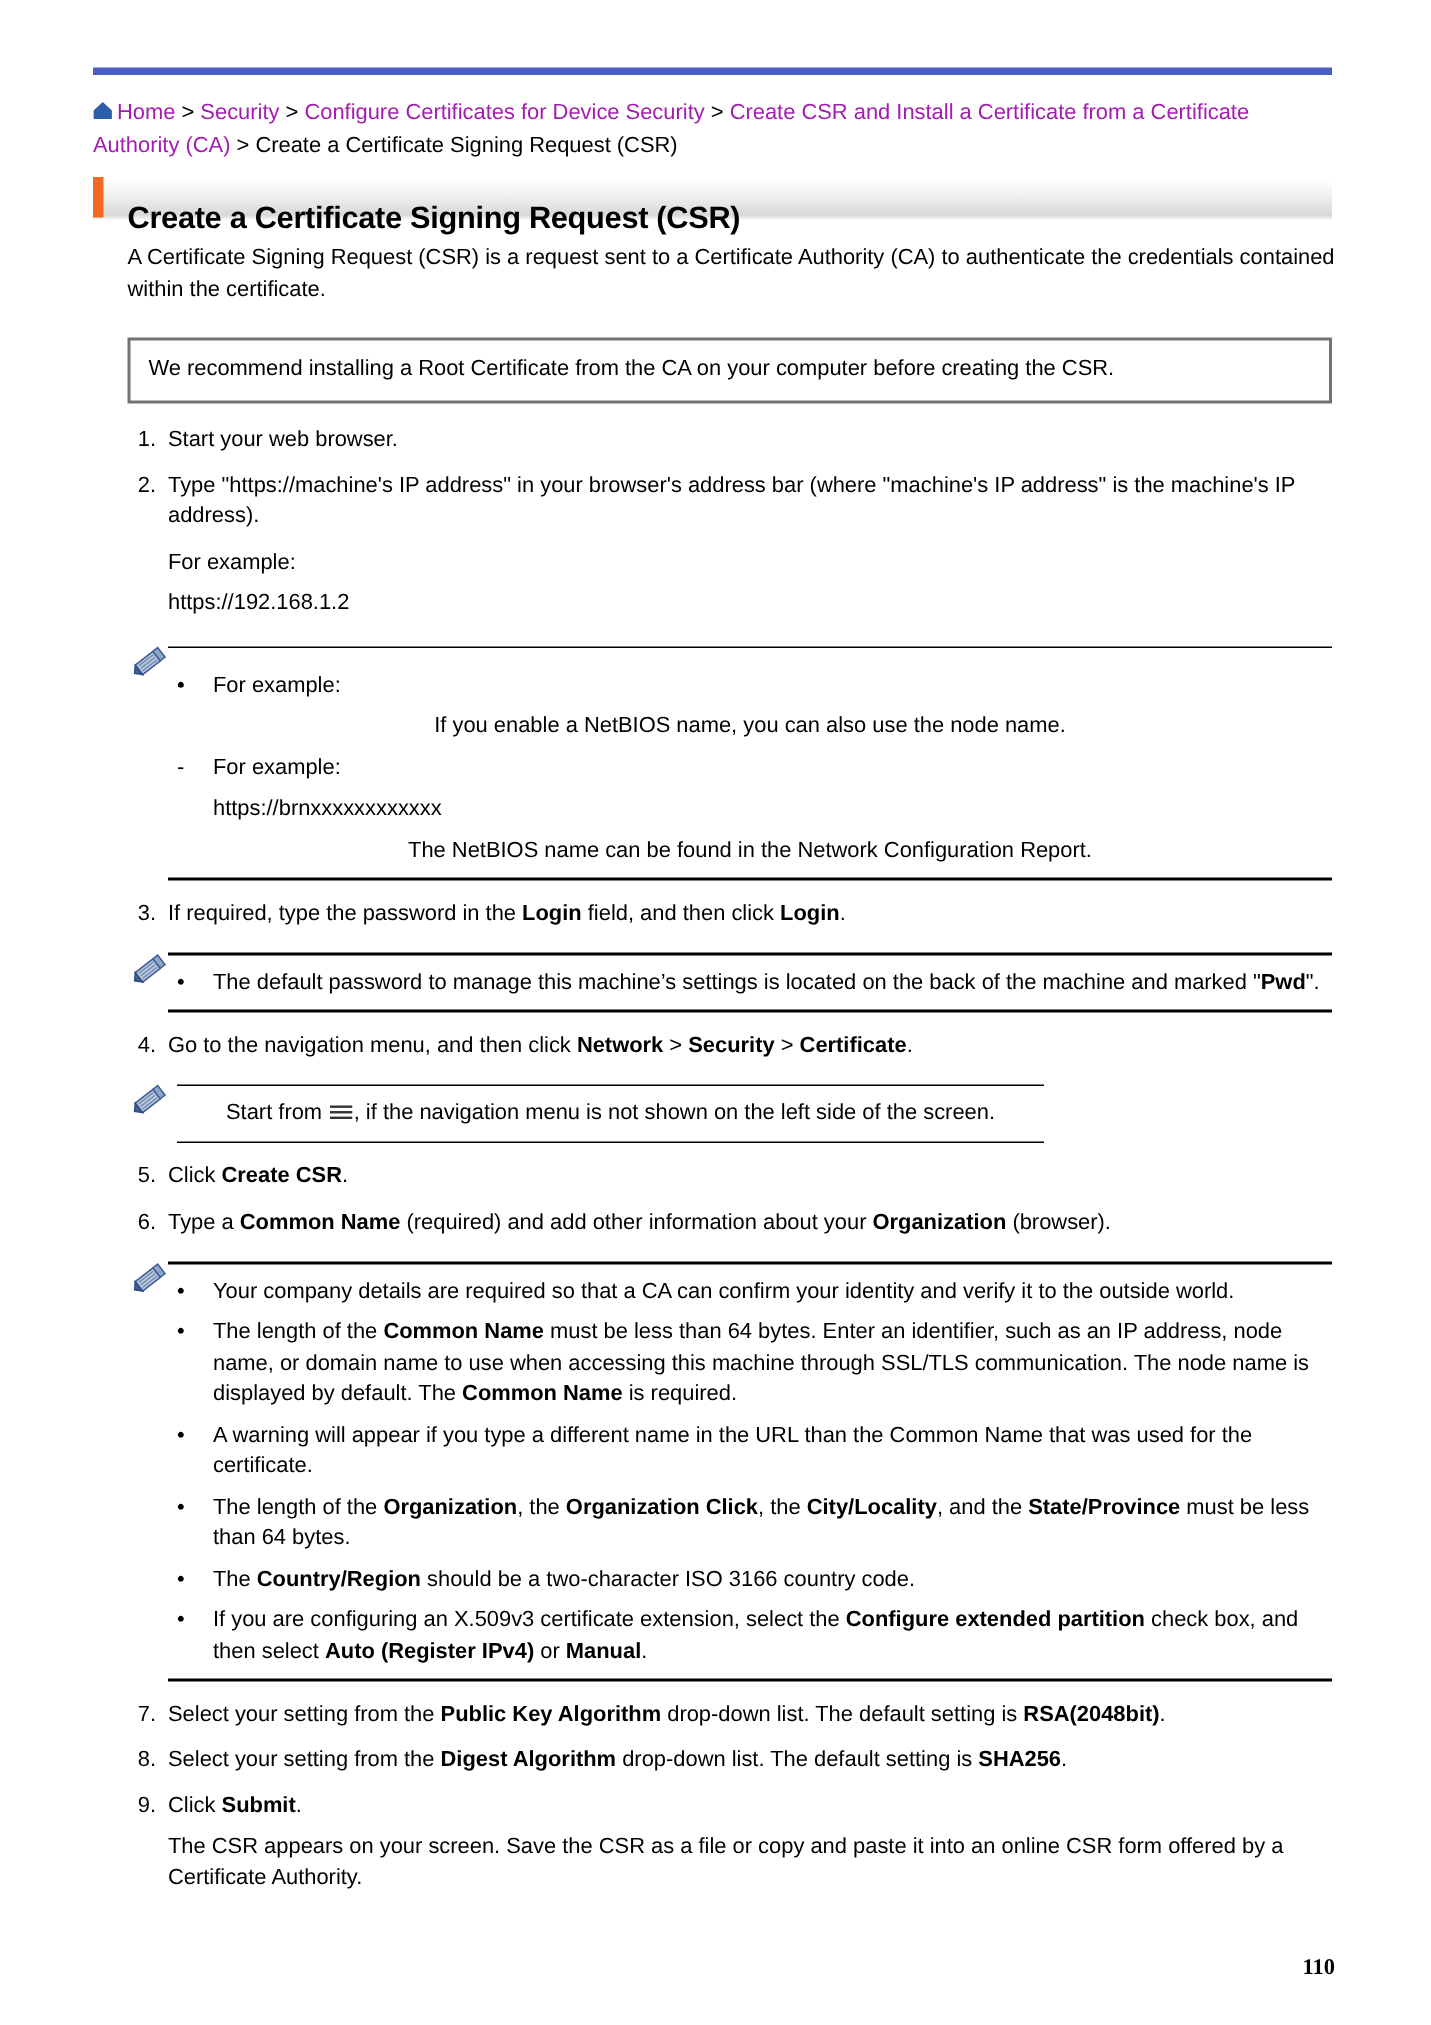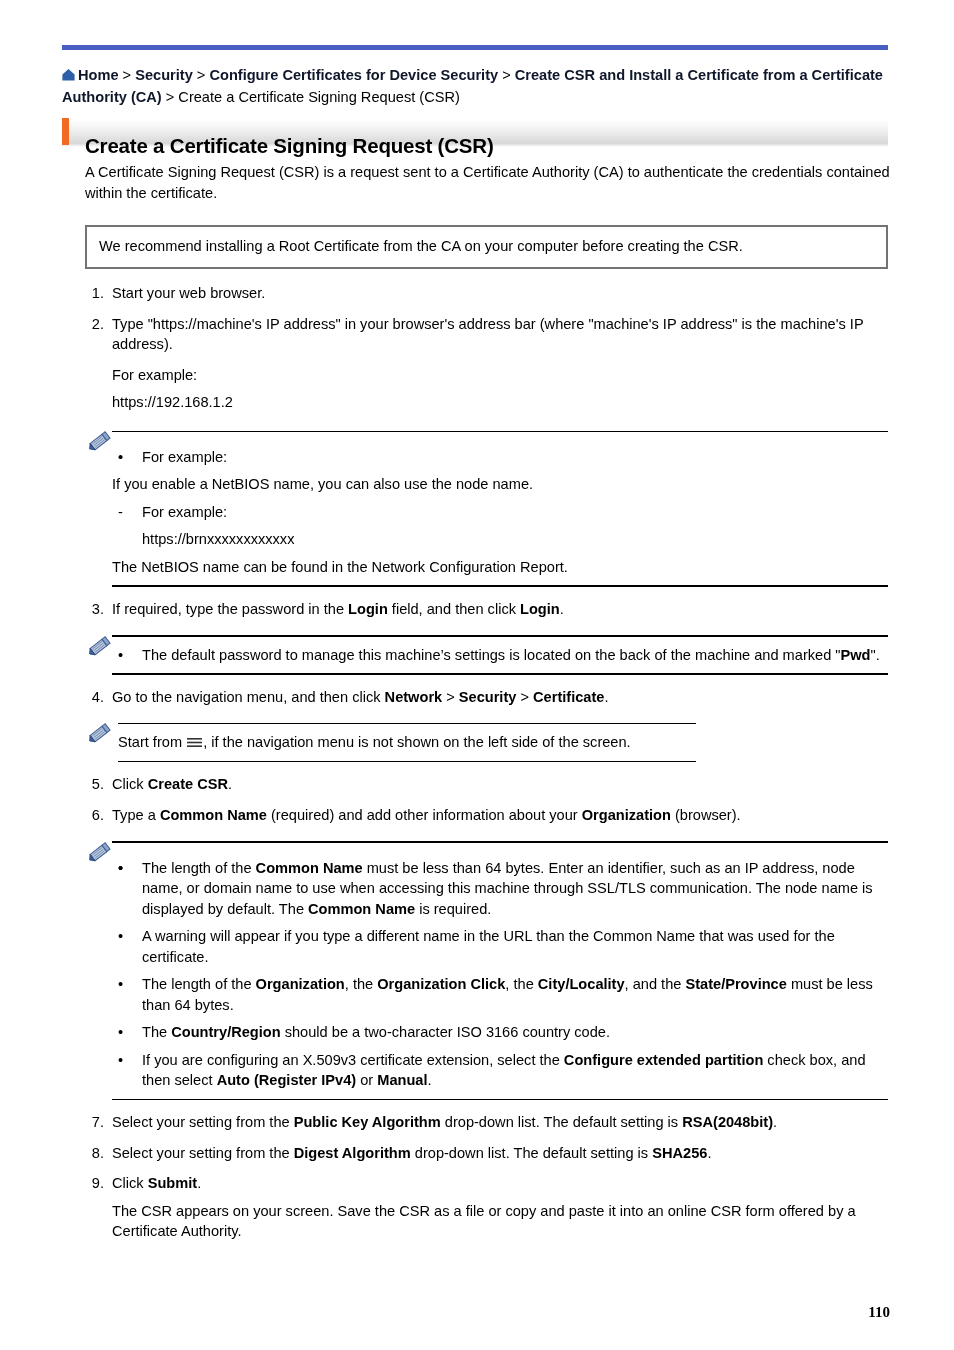--- a/index.html
+++ b/index.html
@@ -47,23 +47,22 @@
   .home-icon {
     display: inline-block;
     width: 13px;
     height: 12px;
     position: relative;
     vertical-align: -1px;
     margin-right: 3px;
   }
   .home-icon svg { display:block; }
   .crumb-link {
-    color: #0f172a;
+    color: #a21caf;
     text-decoration: none;
-    font-weight: bold;
   }
   .crumb-sep { color: #000000; }
   .crumb-current { color: #000000; }
 
   
   .heading-band {
     position: absolute;
     left: 62px;
     top: 117px;
     width: 826px;
@@ -183,20 +182,21 @@
     position: absolute;
     left: 6px;
     top: 0;
     font-size: 14.6px;
     line-height: 20.5px;
   }
   .note-plain {
     font-size: 14.6px;
     line-height: 20.5px;
     margin-bottom: 7px;
+    text-align: center;
   }
   .note-plain:last-child { margin-bottom: 0; }
   .note-sub {
     position: relative;
     padding-left: 30px;
     font-size: 14.6px;
     line-height: 20.5px;
     margin-bottom: 7px;
   }
   .note-sub > .dash {
@@ -385,21 +385,21 @@
                 <rect x="4.5" y="9.5" width="15" height="8" fill="#b9c7de" stroke="#3f5f97" stroke-width="1.1"></rect>
                 <line x1="6" y1="11.3" x2="18.2" y2="11.3" stroke="#6e86ad" stroke-width="0.8"></line>
                 <line x1="6" y1="13.4" x2="18.2" y2="13.4" stroke="#6e86ad" stroke-width="0.8"></line>
                 <line x1="6" y1="15.5" x2="18.2" y2="15.5" stroke="#6e86ad" stroke-width="0.8"></line>
                 <path d="M4.5 9.5 L0.8 13.5 L4.5 17.5 Z" fill="#3f5f97" stroke="#2d4a7d" stroke-width="0.9"></path>
                 <rect x="19.5" y="9.5" width="4" height="8" fill="#8ea5c7" stroke="#3f5f97" stroke-width="1"></rect>
               </g>
             </svg>
           </span>
           <ul class="note-list" id="company-bullets">
-              <li class="note-bullet"><span class="bdot">•</span></li>
+              <li class="note-bullet"><span class="bdot">•</span><span>Your company details are required so that a CA can confirm your identity and verify it to the outside world.</span></li>
               <li class="note-bullet"><span class="bdot">•</span><span>The length of the </span><b>Common Name</b><span> must be less than 64 bytes. Enter an identifier, such as an IP address, node name, or domain name to use when accessing this machine through SSL/TLS communication. The node name is displayed by default. The </span><b>Common Name</b><span> is required.</span></li>
               <li class="note-bullet"><span class="bdot">•</span><span>A warning will appear if you type a different name in the URL than the Common Name that was used for the certificate.</span></li>
               <li class="note-bullet"><span class="bdot">•</span><span>The length of the </span><b>Organization</b><span>, the </span><b>Organization Click</b><span>, the </span><b>City/Locality</b><span>, and the </span><b>State/Province</b><span> must be less than 64 bytes.</span></li>
               <li class="note-bullet"><span class="bdot">•</span><span>The </span><b>Country/Region</b><span> should be a two-character ISO 3166 country code.</span></li>
               <li class="note-bullet"><span class="bdot">•</span><span>If you are configuring an X.509v3 certificate extension, select the </span><b>Configure extended partition</b><span> check box, and then select </span><b>Auto (Register IPv4)</b><span> or </span><b>Manual</b><span>.</span></li>
             </ul>
         </div>
         <div class="note-rule-bottom" style="margin-left:112px;margin-right:66px;"></div>
       </div>
 

